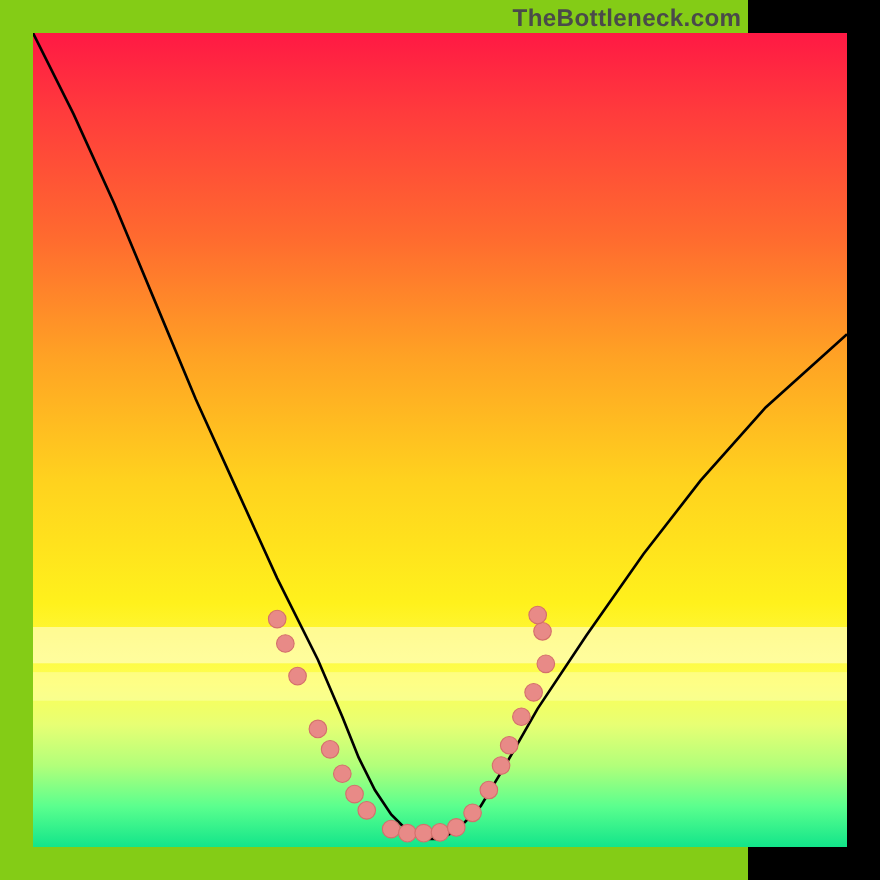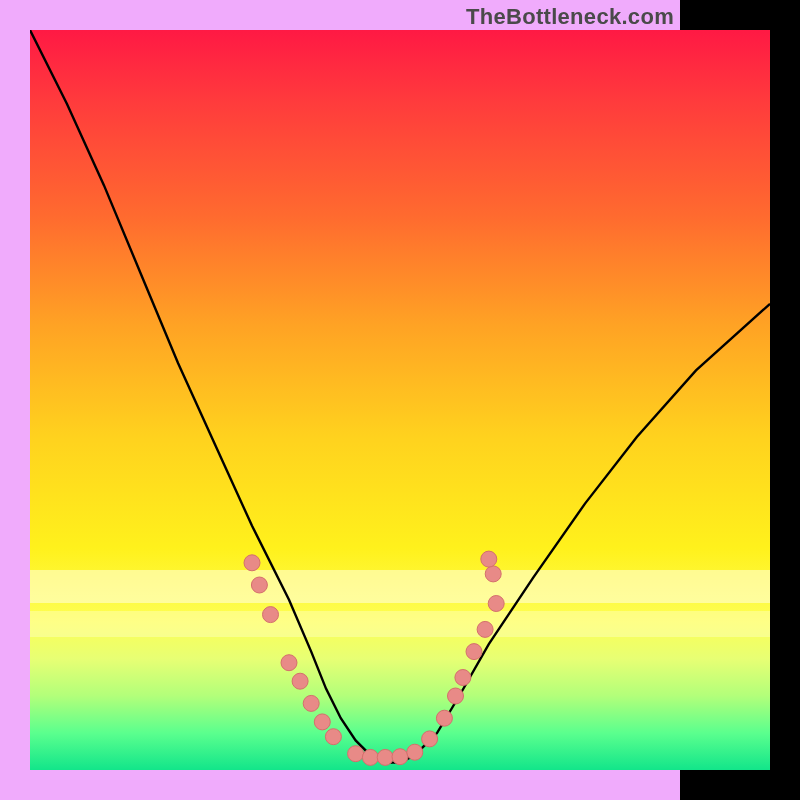--- a/index.html
+++ b/index.html
@@ -8,21 +8,21 @@
     width: 800px;
     height: 800px;
     overflow: hidden;
     background: #000;
     font-family: Arial, Helvetica, sans-serif;
   }
   .frame {
     position: relative;
     width: 680px;
     height: 800px;
-    background: #f0abfc;
+    background: #84cc16;
   }
   .plot {
     position: absolute;
     left: 30px;
     top: 30px;
     width: 740px;
     height: 740px;
     background: linear-gradient(
       to bottom,
       #ff1944 0%,

